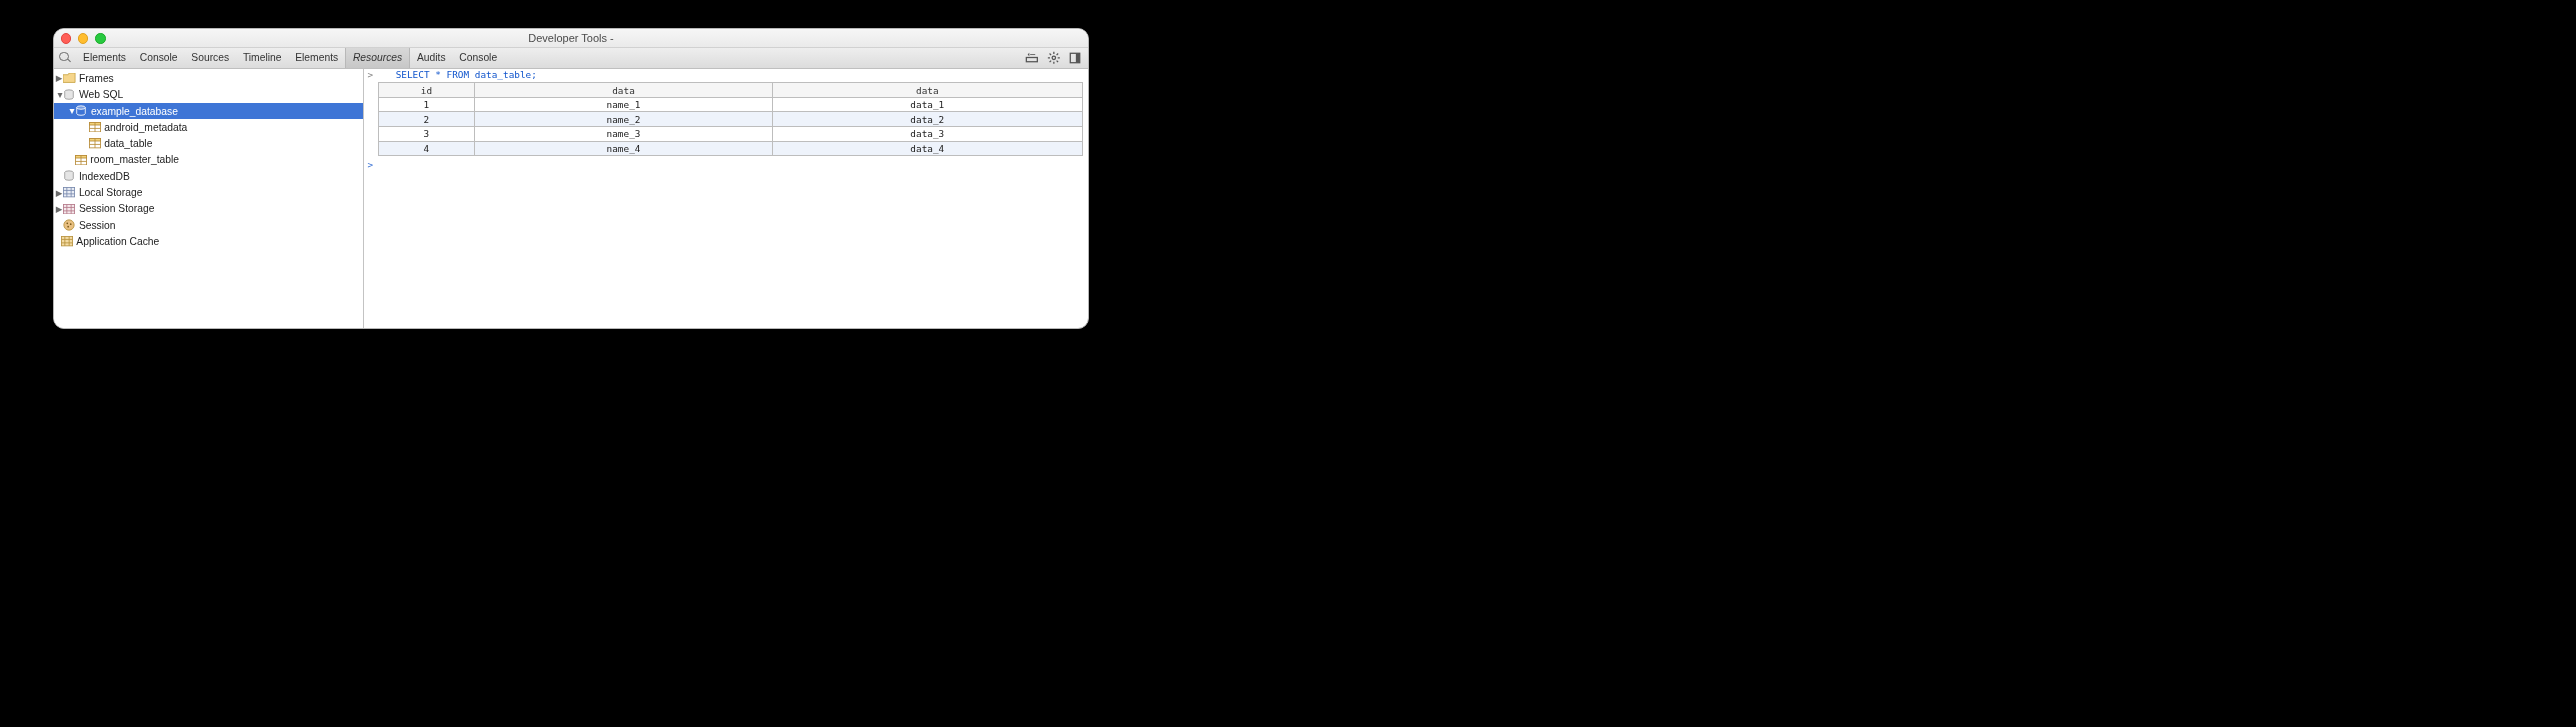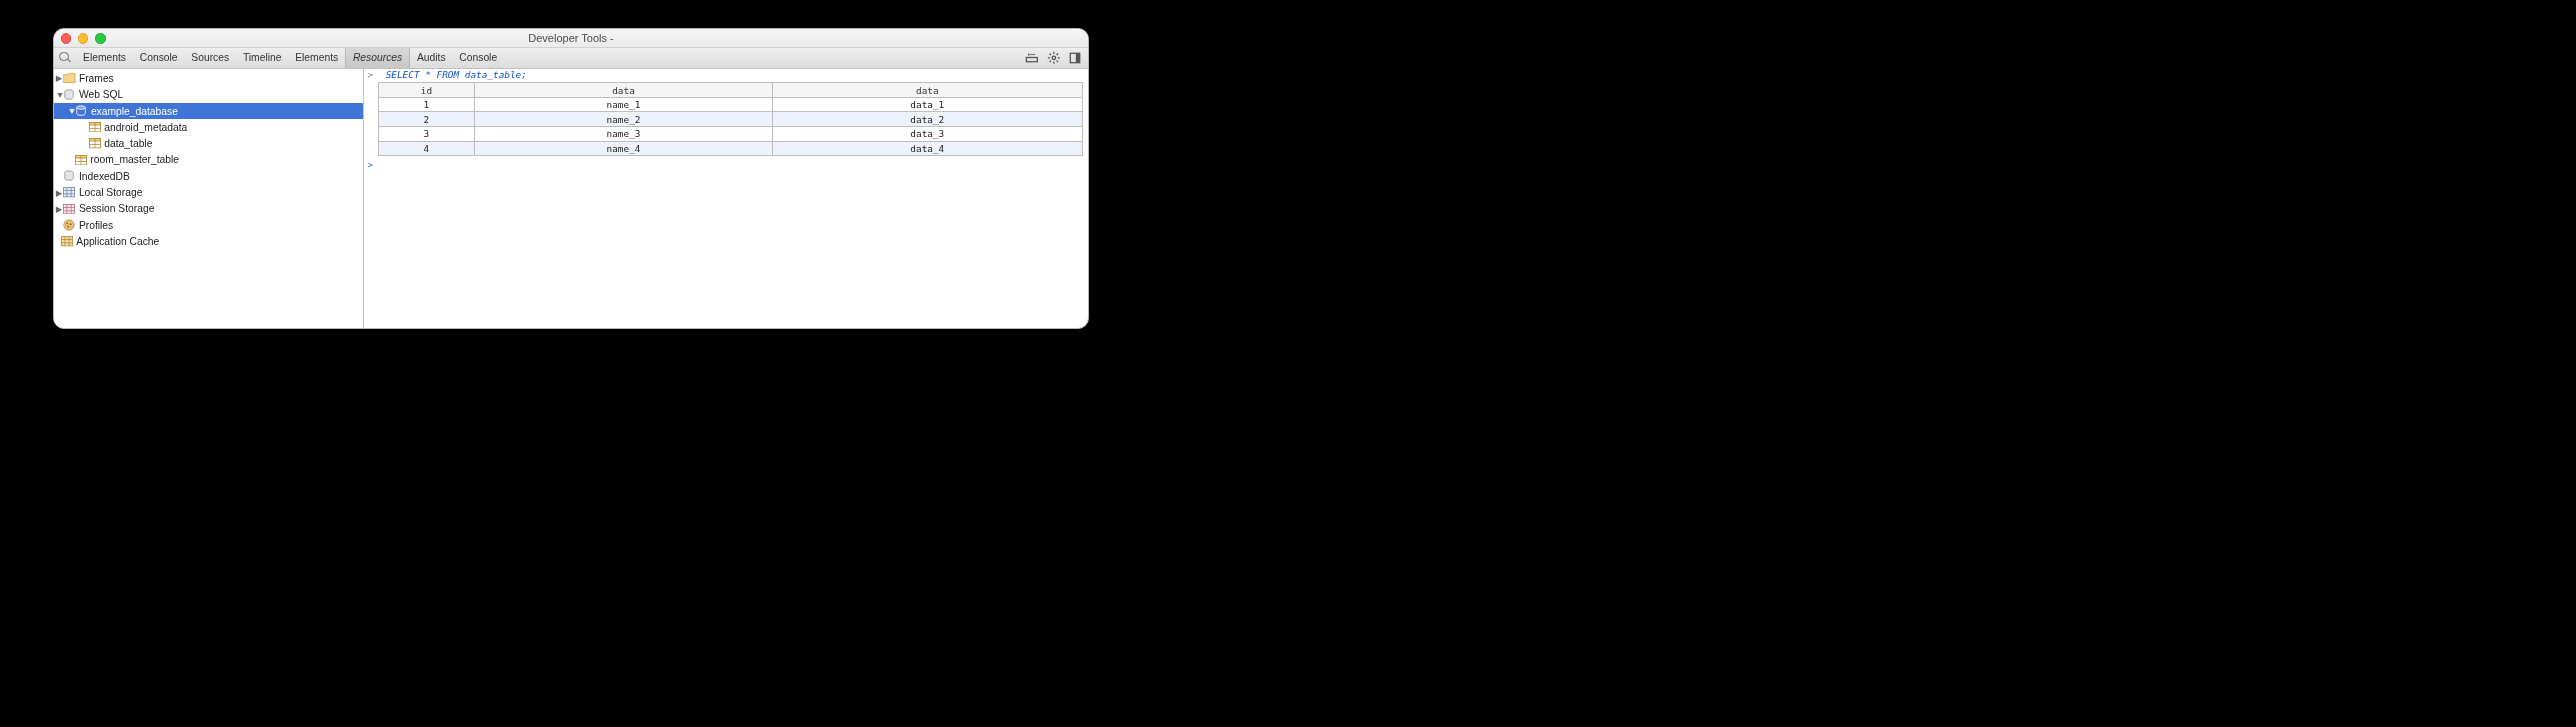--- a/index.html
+++ b/index.html
@@ -155,21 +155,21 @@
   .query-row, .prompt-row {
     display: flex;
     align-items: center;
     padding: 0.9px 3.4px;
   }
   .chevron {
     color: #888;
     width: 10.3px;
     font-family: Menlo, monospace;
   }
-  .query-text { margin-left: 8px; font-style: italic; }
+  .query-text { margin-left: 18px; }
   .kw-sel { color: #1155cc; }
   .kw-star { color: #1155cc; }
   .kw-from { color: #1155cc; }
   .tbl-name { color: #1155cc; }
   .result-table {
     border-collapse: collapse;
     margin: 0.9px 5.1px 1.7px 13.7px;
     width: calc(100% - 19px);
   }
   .result-table th, .result-table td {
@@ -368,21 +368,21 @@
 
       <div class="tree-item" style="padding-left:8.6px">
         <span class="icon">
           <svg width="12" height="12" viewBox="0 0 14 14">
               <circle cx="7" cy="7" r="6" fill="#e9c082" stroke="#b8933f"></circle>
               <circle cx="5" cy="5" r="1" fill="#7a5a1a"></circle>
               <circle cx="9" cy="6" r="1" fill="#7a5a1a"></circle>
               <circle cx="6" cy="9" r="1" fill="#7a5a1a"></circle>
             </svg>
         </span>
-        <span>Profiles</span>
+        <span>Session</span>
       </div>
 
       <div class="tree-item" style="padding-left:6px">
         <span class="icon">
           <svg width="12" height="10.3" viewBox="0 0 14 12">
               <rect x="0.5" y="0.5" width="13" height="11" fill="#f3dba3" stroke="#b8933f"></rect>
               <line x1="4.5" y1="0.5" x2="4.5" y2="11.5" stroke="#b8933f"></line>
               <line x1="9.5" y1="0.5" x2="9.5" y2="11.5" stroke="#b8933f"></line>
               <line x1="0.5" y1="4" x2="13.5" y2="4" stroke="#b8933f"></line>
               <line x1="0.5" y1="8" x2="13.5" y2="8" stroke="#b8933f"></line>

